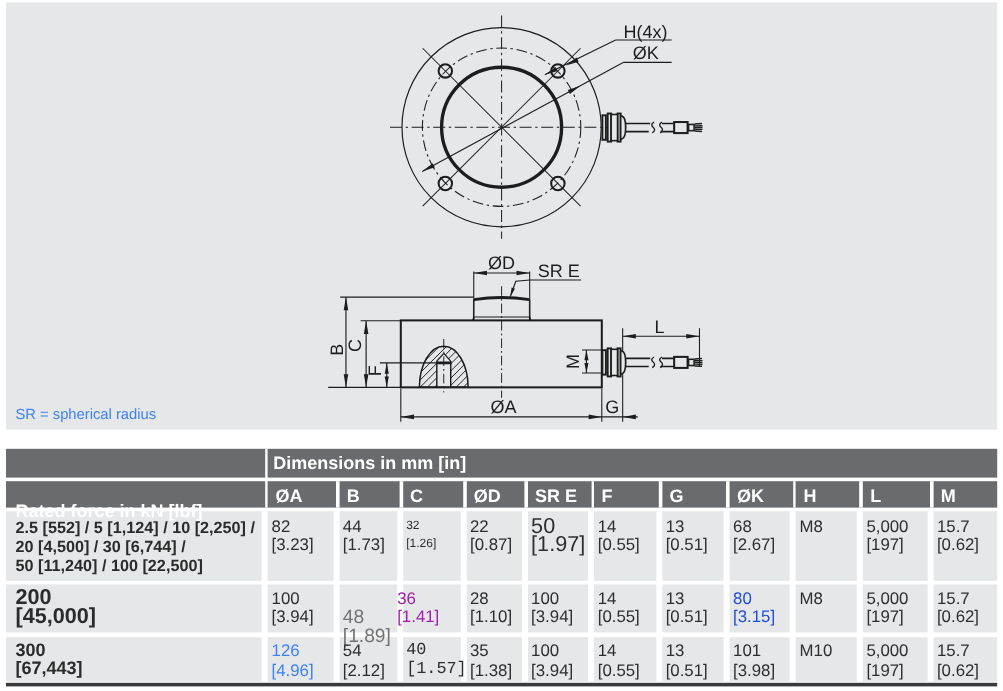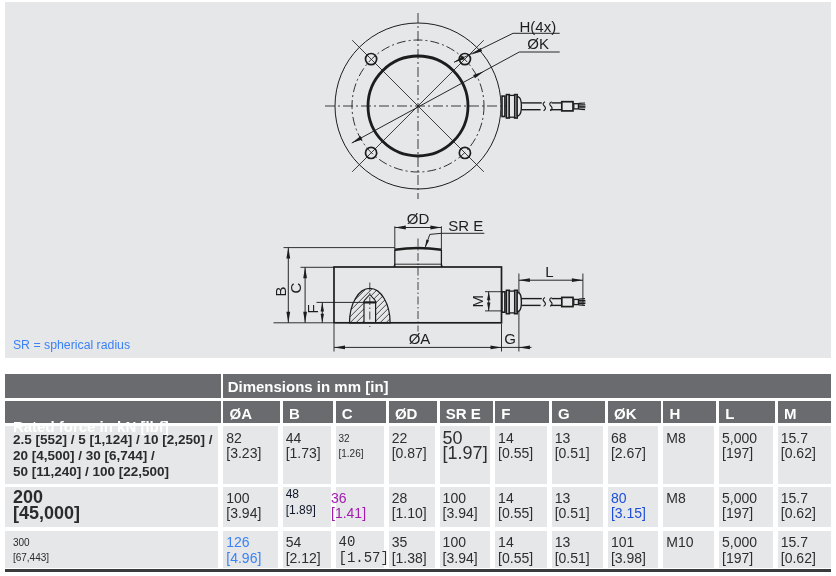--- a/index.html
+++ b/index.html
@@ -192,31 +192,31 @@
     <div style="position:absolute;left:391.7px;top:430.85px;font-size:14px;line-height:15.5px;color:#2e2e2e;white-space:nowrap;">22<br>[0.87]</div>
     <div style="position:absolute;left:442.6px;top:430.85px;font-size:18px;line-height:15.5px;color:#2e2e2e;white-space:nowrap;">50<br>[1.97]</div>
     <div style="position:absolute;left:498.1px;top:430.85px;font-size:14px;line-height:15.5px;color:#2e2e2e;white-space:nowrap;">14<br>[0.55]</div>
     <div style="position:absolute;left:554.6999999999999px;top:430.85px;font-size:14px;line-height:15.5px;color:#2e2e2e;white-space:nowrap;">13<br>[0.51]</div>
     <div style="position:absolute;left:610.9px;top:430.85px;font-size:14px;line-height:15.5px;color:#2e2e2e;white-space:nowrap;">68<br>[2.67]</div>
     <div style="position:absolute;left:666.3px;top:430.85px;font-size:14px;line-height:15.5px;color:#2e2e2e;white-space:nowrap;">M8</div>
     <div style="position:absolute;left:722.0px;top:430.85px;font-size:14px;line-height:15.5px;color:#2e2e2e;white-space:nowrap;">5,000<br>[197]</div>
     <div style="position:absolute;left:780.8px;top:430.85px;font-size:14px;line-height:15.5px;color:#2e2e2e;white-space:nowrap;">15.7<br>[0.62]</div>
     <div style="position:absolute;left:12.9px;top:490.20px;font-size:18px;line-height:15.6px;font-weight:bold;color:#2b2b2b;white-space:nowrap;">200<br>[45,000]</div>
     <div style="position:absolute;left:226.3px;top:490.65px;font-size:14px;line-height:15.5px;color:#2e2e2e;white-space:nowrap;">100<br>[3.94]</div>
-    <div style="position:absolute;left:285.7px;top:487px;font-size:12px;line-height:15.5px;color:#0f172a;white-space:nowrap;">48<br>[1.89]</div>
+    <div style="position:absolute;left:285.7px;top:507px;font-size:16px;line-height:15.5px;color:#737373;white-space:nowrap;">48<br>[1.89]</div>
     <div style="position:absolute;left:331px;top:490.65px;font-size:14px;line-height:15.5px;color:#a21caf;white-space:nowrap;">36<br>[1.41]</div>
     <div style="position:absolute;left:391.7px;top:490.65px;font-size:14px;line-height:15.5px;color:#2e2e2e;white-space:nowrap;">28<br>[1.10]</div>
     <div style="position:absolute;left:442.6px;top:490.65px;font-size:14px;line-height:15.5px;color:#2e2e2e;white-space:nowrap;">100<br>[3.94]</div>
     <div style="position:absolute;left:498.1px;top:490.65px;font-size:14px;line-height:15.5px;color:#2e2e2e;white-space:nowrap;">14<br>[0.55]</div>
     <div style="position:absolute;left:554.6999999999999px;top:490.65px;font-size:14px;line-height:15.5px;color:#2e2e2e;white-space:nowrap;">13<br>[0.51]</div>
     <div style="position:absolute;left:610.9px;top:490.65px;font-size:14px;line-height:15.5px;color:#1d4ed8;white-space:nowrap;">80<br>[3.15]</div>
     <div style="position:absolute;left:666.3px;top:490.65px;font-size:14px;line-height:15.5px;color:#2e2e2e;white-space:nowrap;">M8</div>
     <div style="position:absolute;left:722.0px;top:490.65px;font-size:14px;line-height:15.5px;color:#2e2e2e;white-space:nowrap;">5,000<br>[197]</div>
     <div style="position:absolute;left:780.8px;top:490.65px;font-size:14px;line-height:15.5px;color:#2e2e2e;white-space:nowrap;">15.7<br>[0.62]</div>
-    <div style="position:absolute;left:12.9px;top:534.80px;font-size:10px;line-height:15.6px;font-weight:normal;color:#2b2b2b;white-space:nowrap;">300<br>[67,443]</div>
+    <div style="position:absolute;left:12.9px;top:534.80px;font-size:15px;line-height:15.6px;font-weight:bold;color:#2b2b2b;white-space:nowrap;">300<br>[67,443]</div>
     <div style="position:absolute;left:226.3px;top:535.15px;font-size:14px;line-height:15.5px;color:#3b82f6;white-space:nowrap;">126<br>[4.96]</div>
     <div style="position:absolute;left:285.7px;top:535.15px;font-size:14px;line-height:15.5px;color:#2e2e2e;white-space:nowrap;">54<br>[2.12]</div>
     <div style="position:absolute;left:338.5px;top:535.15px;font-size:14px;line-height:15.5px;color:#2e2e2e;white-space:nowrap;font-family:Liberation Mono, monospace;">40<br>[1.57]</div>
     <div style="position:absolute;left:391.7px;top:535.15px;font-size:14px;line-height:15.5px;color:#2e2e2e;white-space:nowrap;">35<br>[1.38]</div>
     <div style="position:absolute;left:442.6px;top:535.15px;font-size:14px;line-height:15.5px;color:#2e2e2e;white-space:nowrap;">100<br>[3.94]</div>
     <div style="position:absolute;left:498.1px;top:535.15px;font-size:14px;line-height:15.5px;color:#2e2e2e;white-space:nowrap;">14<br>[0.55]</div>
     <div style="position:absolute;left:554.6999999999999px;top:535.15px;font-size:14px;line-height:15.5px;color:#2e2e2e;white-space:nowrap;">13<br>[0.51]</div>
     <div style="position:absolute;left:610.9px;top:535.15px;font-size:14px;line-height:15.5px;color:#2e2e2e;white-space:nowrap;">101<br>[3.98]</div>
     <div style="position:absolute;left:666.3px;top:535.15px;font-size:14px;line-height:15.5px;color:#2e2e2e;white-space:nowrap;">M10</div>
     <div style="position:absolute;left:722.0px;top:535.15px;font-size:14px;line-height:15.5px;color:#2e2e2e;white-space:nowrap;">5,000<br>[197]</div>

